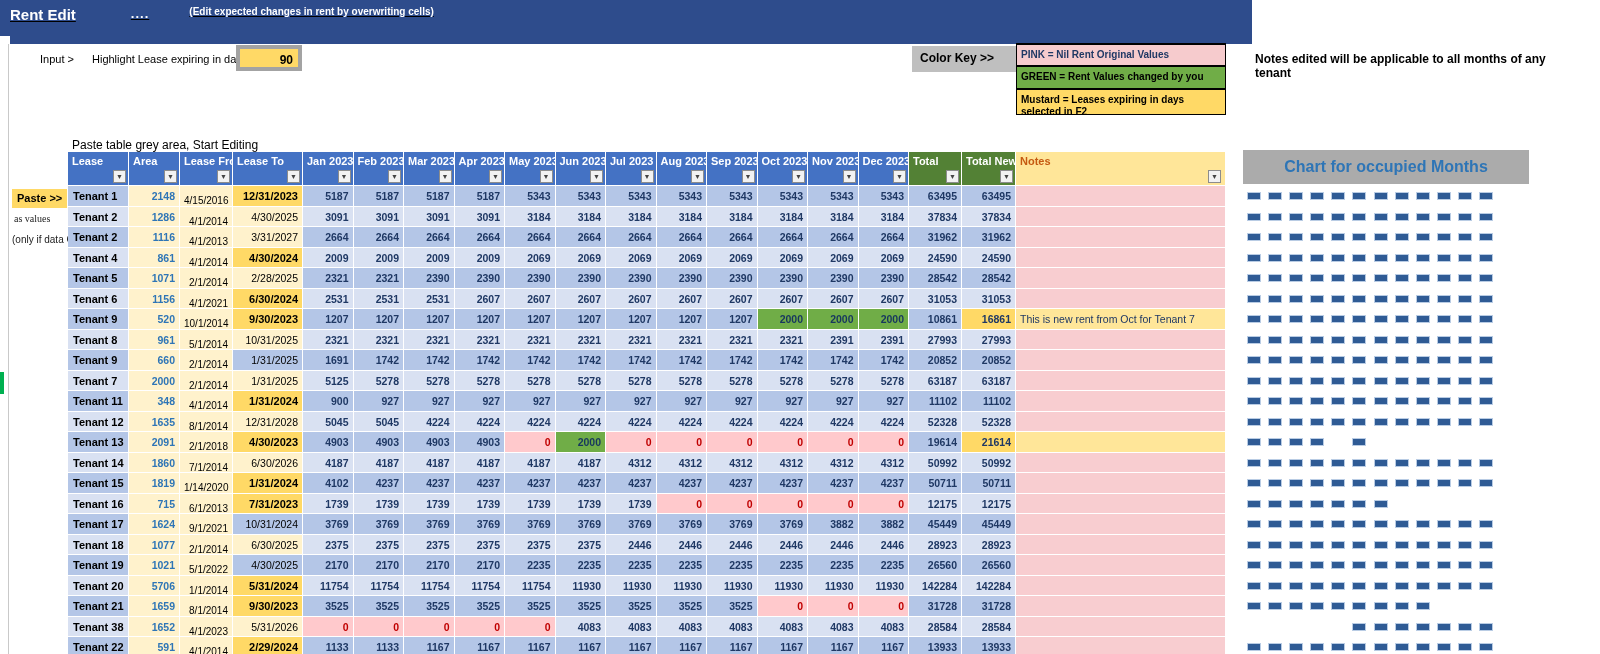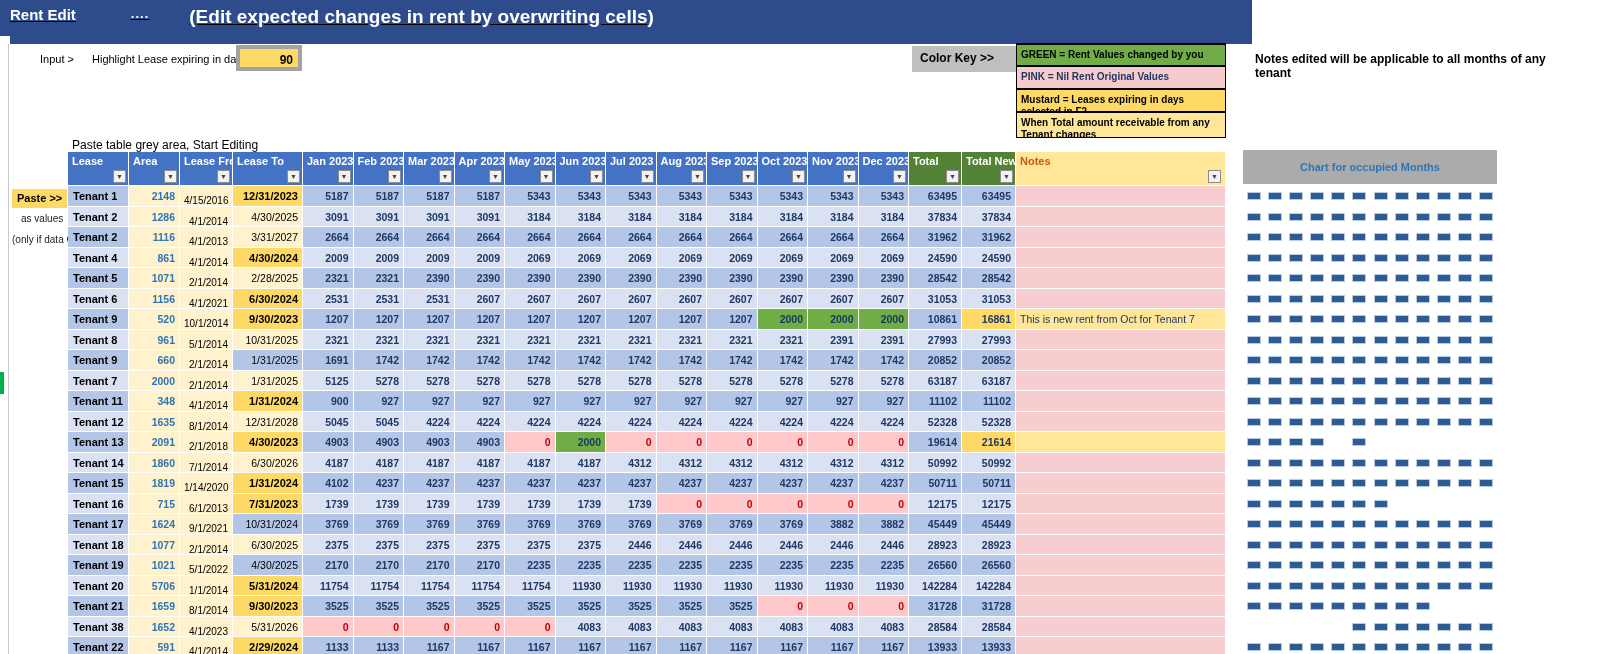--- a/index.html
+++ b/index.html
@@ -6,21 +6,21 @@
   html,body { width:1600px; height:654px; overflow:hidden; background:#fff;
               font-family:"Liberation Sans", sans-serif; }
   .screen { position:relative; width:1600px; height:654px; background:#fff; }
 
   
   .topbar { position:absolute; left:0; top:0; width:1252px; height:44px; background:#2E4C8C;text-decoration:underline; }
   .topbar .notch { position:absolute; left:0; bottom:0; width:10px; height:8px; background:#fff; }
   .topbar-inner { display:flex; align-items:flex-start; padding:6px 0 0 10px; color:#fff; font-weight:bold; }
   .tb-title { font-size:15px; }
   .tb-dots { font-size:13px; margin-left:55px; letter-spacing:1px; }
-  .tb-sub { font-size:19px; margin-left:40px; }
+  .tb-sub { font-size:10px; margin-left:40px; }
 
   
   .vline { position:absolute; left:8px; top:44px; width:1px; height:610px; background:#C9C9C9; }
   .green-sliver { position:absolute; left:0; top:372px; width:4px; height:22px; background:#00B050; }
 
   
   .input-prefix { position:absolute; left:40px; top:53px; font-size:11px; color:#000; }
   .input-label  { position:absolute; left:92px; top:53px; font-size:11px; color:#000; }
   .input-cell   { position:absolute; left:236px; top:45px; width:66px; height:26px;
                   background:#FFD966; border:4px solid #a3a3a3; font-size:12px; font-weight:bold;
@@ -36,21 +36,21 @@
   .ck-entry:last-child { height:26px; }
 
   .notes-hint { position:absolute; left:1247px; top:52px; width:330px; font-size:12px;
                 font-weight:bold; color:#000;margin-left:8px; }
 
   .paste-hint { position:absolute; left:72px; top:138px; font-size:12px; color:#000; }
 
   
   .side-paste { position:absolute; left:12px; top:189px; width:55px; height:19px; background:#FFD966;
                 font-size:11px; font-weight:bold; padding:3px 0 0 5px; }
-  .side-asvalues { position:absolute; left:21px; top:213px; font-size:10px; color:#222; }
+  .side-asvalues { position:absolute; left:14px; top:213px; font-size:10px; color:#222;font-family:Liberation Serif, serif; }
   .side-onlyif  { position:absolute; left:12px; top:234px; font-size:10px; color:#222; white-space:nowrap; }
 
   
   .grid { position:absolute; left:68px; top:152px; width:1158px;
           display:grid; grid-template-columns:61px 51px 53px 70px repeat(12,50.5px) 53px 54px 210px; }
   .cell { border-right:1px solid #fff; border-bottom:1px solid #fff; position:relative;
           font-size:10.5px; overflow:hidden; white-space:nowrap; }
   .hcell { height:34px; background:#4472C4; color:#fff; font-weight:bold; font-size:11px;
            padding:3px 0 0 4px; line-height:1.1; }
   .hcell.green { background:#538135; }
@@ -71,22 +71,22 @@
   .to-blue    { background:#B4C6E7; }
   .num { text-align:right; color:#1F3864; font-weight:bold; }
   .m-pink  { background:#FFC9CC !important; color:#C00000 !important; }
   .m-green { background:#70AD47 !important; color:#17375E !important; }
   .tn-mustard { background:#FFD966 !important; }
   .note-cell { text-align:left; font-weight:normal; color:#1F3864; font-size:10.5px; }
   .note-pink { background:#F8CDD0; }
   .note-mustard { background:#FFE699; }
 
   
-  .chart-header { position:absolute; left:1243px; top:150px; width:254px; height:34px;
-                  background:#ABABAB; color:#2E75B6; font-weight:bold; font-size:11px;
+  .chart-header { position:absolute; left:1243px; top:150px; width:286px; height:34px;
+                  background:#ABABAB; color:#2E75B6; font-weight:bold; font-size:16px;
                   display:flex; align-items:center; justify-content:center; }
   .chart-rows { position:absolute; left:1247px; top:186px; width:254px; }
   .chart-row { height:20.5px; display:flex; align-items:center; }
   .slot { width:21.1px; }
   .dash { display:block; width:14px; height:8px; background:#2F5B95; border:1px solid #B9CCE4; }
 </style>
 </head>
 <body>
 
 <div class="screen">
@@ -102,24 +102,23 @@
 
   <div class="vline"></div>
   <div class="green-sliver"></div>
 
   <div class="input-prefix">Input &gt;</div>
   <div class="input-label">Highlight Lease expiring in days</div>
   <div class="input-cell">90</div>
 
   <div class="colorkey-label">Color Key  &gt;&gt;</div>
   <div class="colorkey-entries">
+      <div class="ck-entry" style="background: rgb(246, 203, 205); color: rgb(31, 56, 100);">PINK = Nil Rent Original Values</div>
       <div class="ck-entry" style="background: rgb(112, 173, 71); color: rgb(0, 0, 0);">GREEN = Rent Values changed by you</div>
-      <div class="ck-entry" style="background: rgb(246, 203, 205); color: rgb(31, 56, 100);">PINK = Nil Rent Original Values</div>
       <div class="ck-entry" style="background: rgb(255, 217, 102); color: rgb(0, 0, 0);">Mustard = Leases expiring in days selected in F2</div>
-      <div class="ck-entry" style="background: rgb(255, 230, 153); color: rgb(0, 0, 0);">When Total amount receivable from any Tenant changes</div>
     </div>
 
   <div class="notes-hint">Notes edited will be applicable to all months of any tenant</div>
   <div class="paste-hint">Paste table grey area, Start Editing</div>
 
   <div class="side-paste">Paste &gt;&gt;</div>
   <div class="side-asvalues">as values</div>
   <div class="side-onlyif">(only if data C</div>
 
   <div class="grid">

